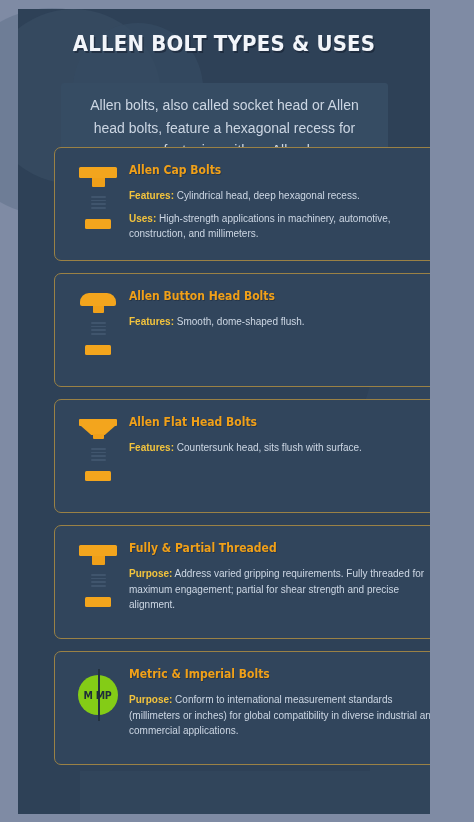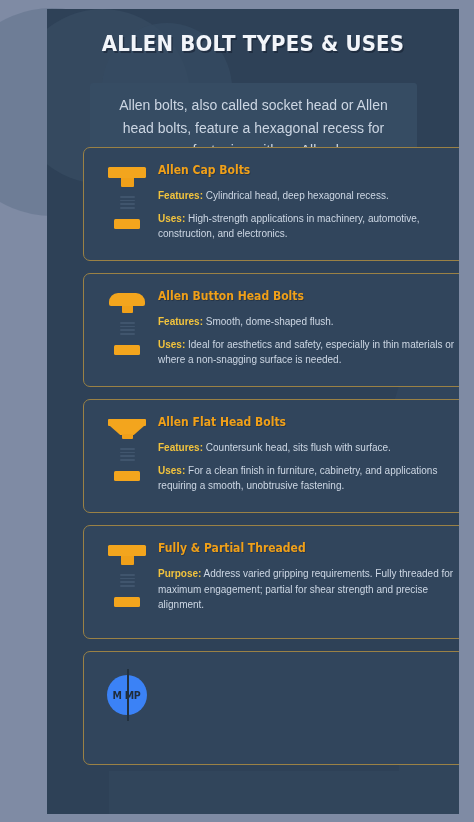--- a/index.html
+++ b/index.html
@@ -19,21 +19,21 @@
   .bg-circle-left {
     position: absolute;
     left: -52px; top: 8px;
     width: 208px; height: 208px;
     border-radius: 50%;
     background: #6e7c96;
     opacity: 0.95;
   }
   .panel {
     position: absolute;
-    left: 47px; top: 9px;
+    left: 18px; top: 9px;
     width: 412px; height: 805px;
     background: #2e4157;
     overflow: hidden;
   }
   .panel-circle {
     position: absolute;
     left: -32px; top: 0px;
     width: 175px; height: 175px;
     border-radius: 50%;
     background: #35495f;
@@ -198,21 +198,21 @@
   .nut {
     margin-top: 10px;
     width: 26px; height: 10px;
     background: #f3a51d;
     border-radius: 1.5px;
   }
   .badge-circle {
     position: relative;
     width: 40px; height: 40px;
     border-radius: 50%;
-    background: #3b82f6;
+    background: #84cc16;
     display: flex; align-items: center; justify-content: center;
     margin-top: 4px;
   }
   .badge-circle .divider {
     position: absolute;
     left: 19.5px; top: -6px;
     width: 2px; height: 52px;
     background: #22313f;
   }
   .badge-circle .bt {
@@ -259,62 +259,60 @@
                 <i></i>
                 <i></i>
                 <i></i>
                 <i></i>
               </div>
               <div class="nut"></div>
             </div>
             <div class="card-body">
               <div class="card-title">Allen Cap Bolts</div>
               <div class="line"><span class="lbl">Features:</span><span> Cylindrical head, deep hexagonal recess.</span></div>
-              <div class="line"><span class="lbl">Uses:</span><span> High-strength applications in machinery, automotive, construction, and electronics.</span></div>
+              <div class="line"><span class="lbl">Uses:</span><span> High-strength applications in machinery, automotive, construction, and millimeters.</span></div>
             </div>
           </div>
           <div class="card">
             <div class="card-icon-col">
               <div class="bolt dome">
                 <div class="head"></div>
                 <div class="shank"></div>
               </div>
               <div class="thread-dashes">
                 <i></i>
                 <i></i>
                 <i></i>
                 <i></i>
               </div>
               <div class="nut"></div>
             </div>
             <div class="card-body">
               <div class="card-title">Allen Button Head Bolts</div>
               <div class="line"><span class="lbl">Features:</span><span> Smooth, dome-shaped flush.</span></div>
-              <div class="line"><span class="lbl">Uses:</span><span> Ideal for aesthetics and safety, especially in thin materials or where a non-snagging surface is needed.</span></div>
             </div>
           </div>
           <div class="card">
             <div class="card-icon-col">
               <div class="bolt flat">
                 <div class="head"></div>
                 <div class="cone"></div>
                 <div class="shank"></div>
               </div>
               <div class="thread-dashes">
                 <i></i>
                 <i></i>
                 <i></i>
                 <i></i>
               </div>
               <div class="nut"></div>
             </div>
             <div class="card-body">
               <div class="card-title">Allen Flat Head Bolts</div>
               <div class="line"><span class="lbl">Features:</span><span> Countersunk head, sits flush with surface.</span></div>
-              <div class="line"><span class="lbl">Uses:</span><span> For a clean finish in furniture, cabinetry, and applications requiring a smooth, unobtrusive fastening.</span></div>
             </div>
           </div>
           <div class="card">
             <div class="card-icon-col">
               <div class="bolt">
                 <div class="head"></div>
                 <div class="shank"></div>
               </div>
               <div class="thread-dashes">
                 <i></i>
@@ -329,18 +327,22 @@
               <div class="line"><span class="lbl">Purpose:</span><span> Address varied gripping requirements. Fully threaded for maximum engagement; partial for shear strength and precise alignment.</span></div>
             </div>
           </div>
           <div class="card">
             <div class="card-icon-col">
               <div class="badge-circle">
                 <div class="divider"></div>
                 <div class="bt">M MP</div>
               </div>
             </div>
+            <div class="card-body">
+              <div class="card-title">Metric &amp; Imperial Bolts</div>
+              <div class="line"><span class="lbl">Purpose:</span><span> Conform to international measurement standards (millimeters or inches) for global compatibility in diverse industrial and commercial applications.</span></div>
+            </div>
           </div>
         </div>
 
     </div>
   </div>
 </div>
 
 </body></html>

